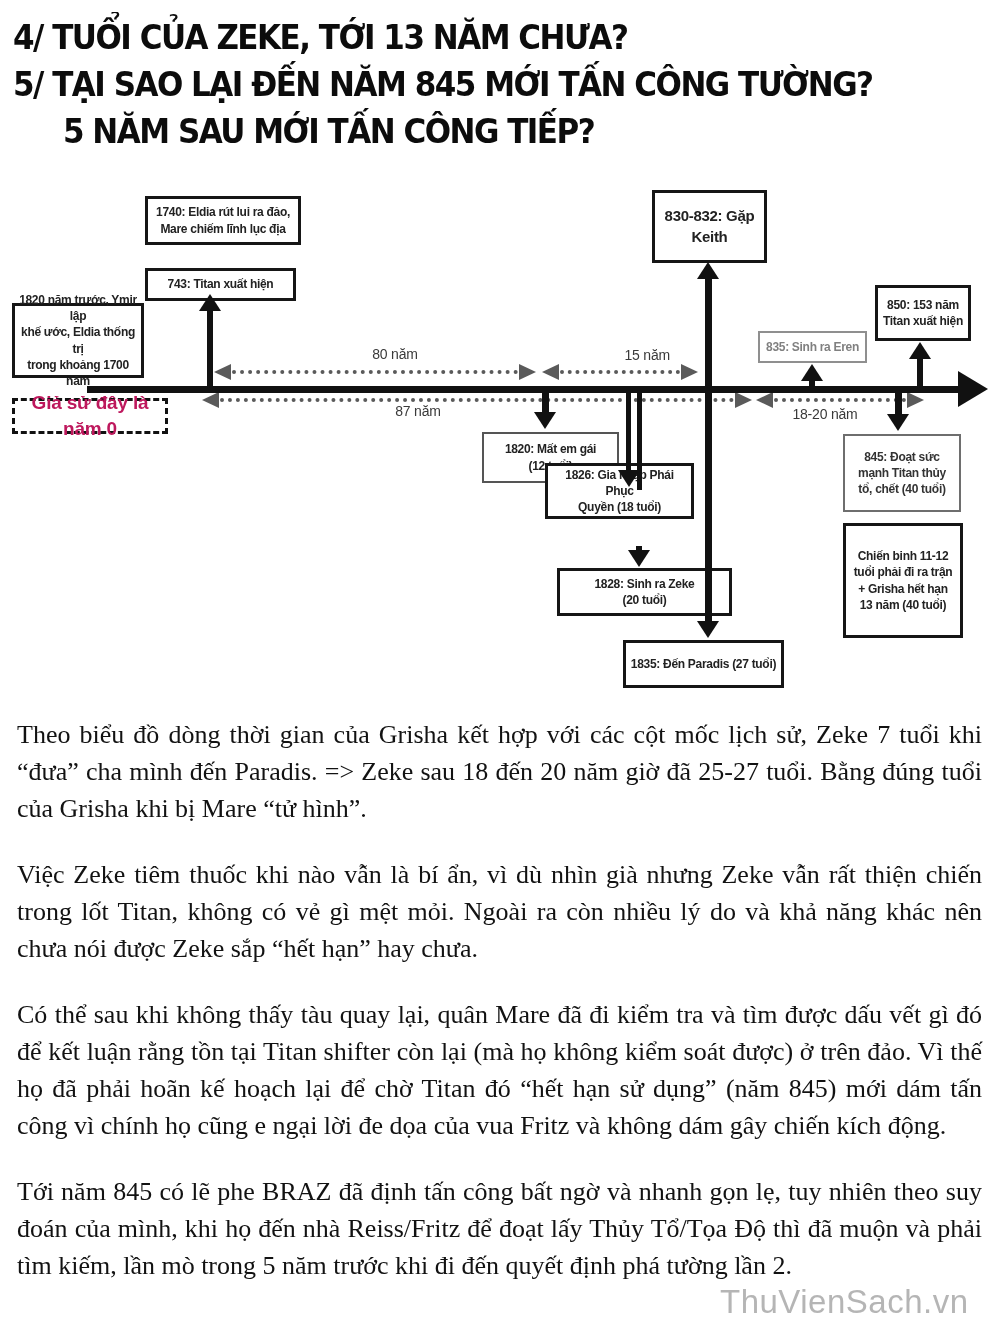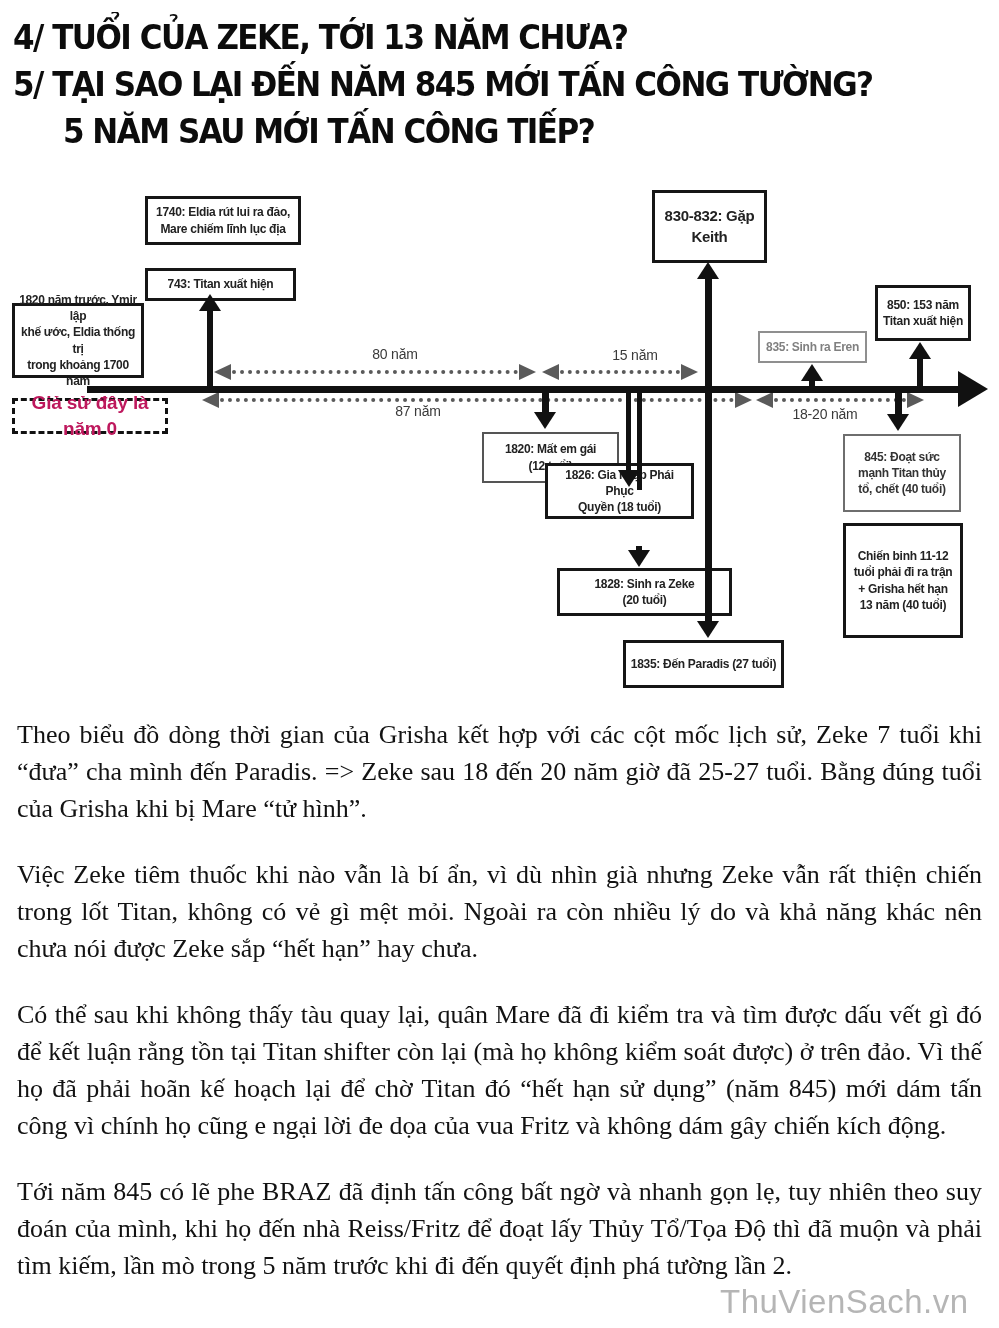--- a/index.html
+++ b/index.html
@@ -117,21 +117,21 @@
 
   <div class="dot" style="left:220px;top:398px;width:514px;"></div>
   <div class="gtri l" style="left:202px;top:392px;"></div>
   <div class="gtri r" style="left:735px;top:392px;"></div>
 
   <div class="dot" style="left:774px;top:398px;width:132px;"></div>
   <div class="gtri l" style="left:756px;top:392px;"></div>
   <div class="gtri r" style="left:907px;top:392px;"></div>
 
   <div class="tlabel" style="left:355px;top:346px;width:80px;">80 năm</div>
-  <div class="tlabel" style="left:600px;top:347px;width:70px;">15 năm</div>
+  <div class="tlabel" style="left:600px;top:347px;width:70px;text-align:right;">15 năm</div>
   <div class="tlabel" style="left:378px;top:403px;width:80px;">87 năm</div>
   <div class="tlabel" style="left:780px;top:406px;width:90px;">18-20 năm</div>
 
   <div class="dbox soft" style="left:482px;top:432px;width:137px;height:51px;">1820: Mất em gái
 (12 tuổi)</div>
   <div class="dbox" style="left:545px;top:463px;width:149px;height:56px;">1826: Gia nhập Phái Phục
 Quyền  (18 tuổi)</div>
   <div class="dbox" style="left:557px;top:568px;width:175px;height:48px;">1828: Sinh ra Zeke
 (20 tuổi)</div>
   <div class="dbox" style="left:623px;top:640px;width:161px;height:48px;">1835: Đến Paradis (27 tuổi)</div>

